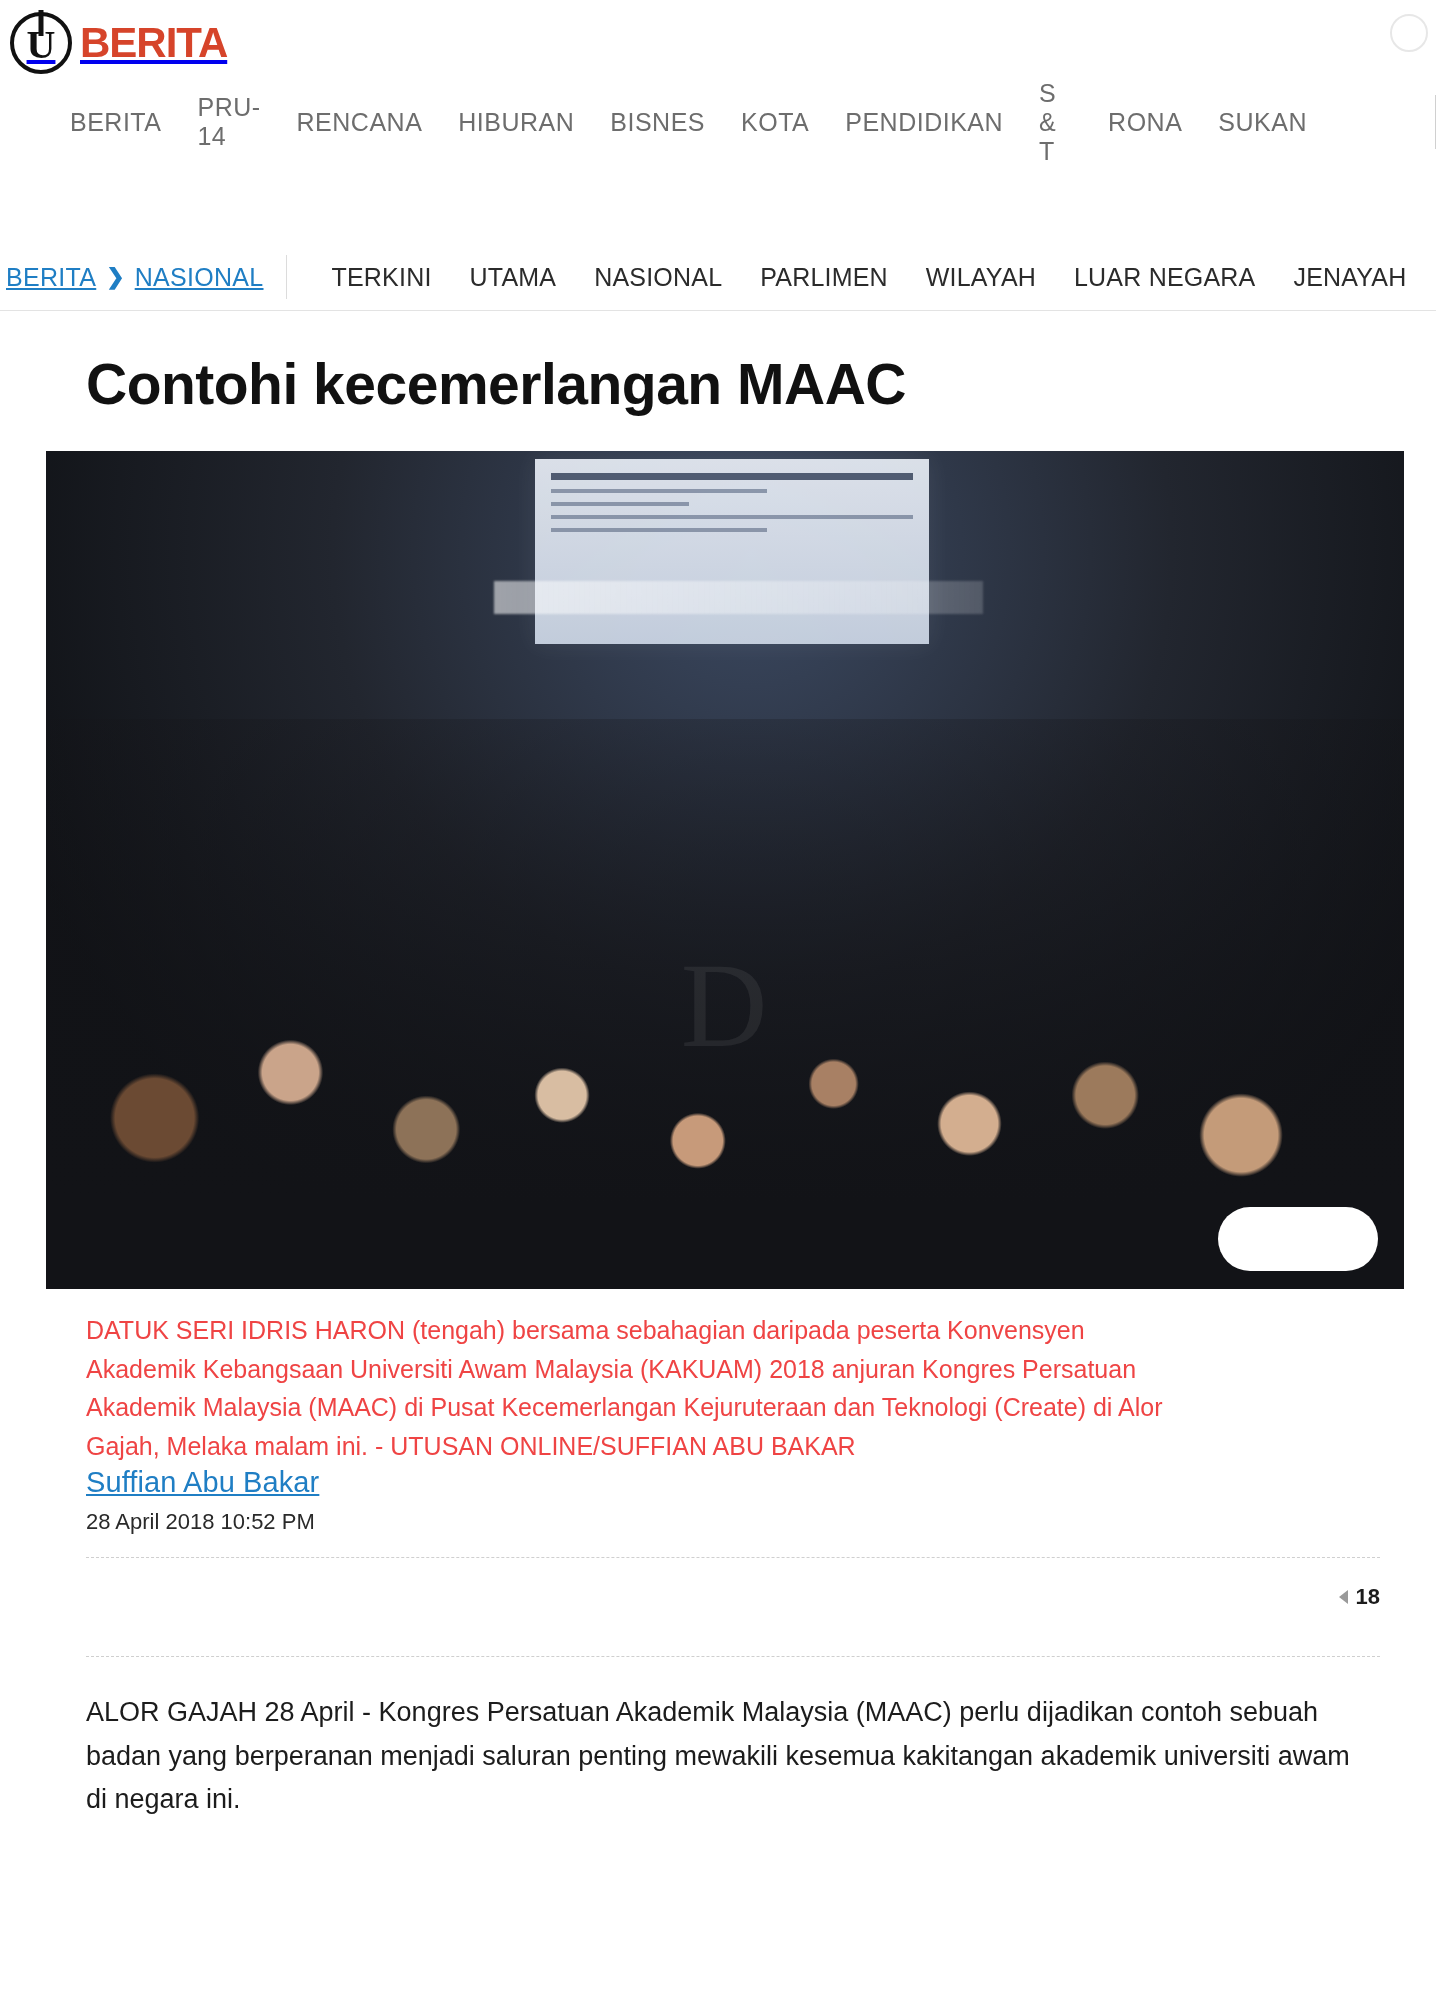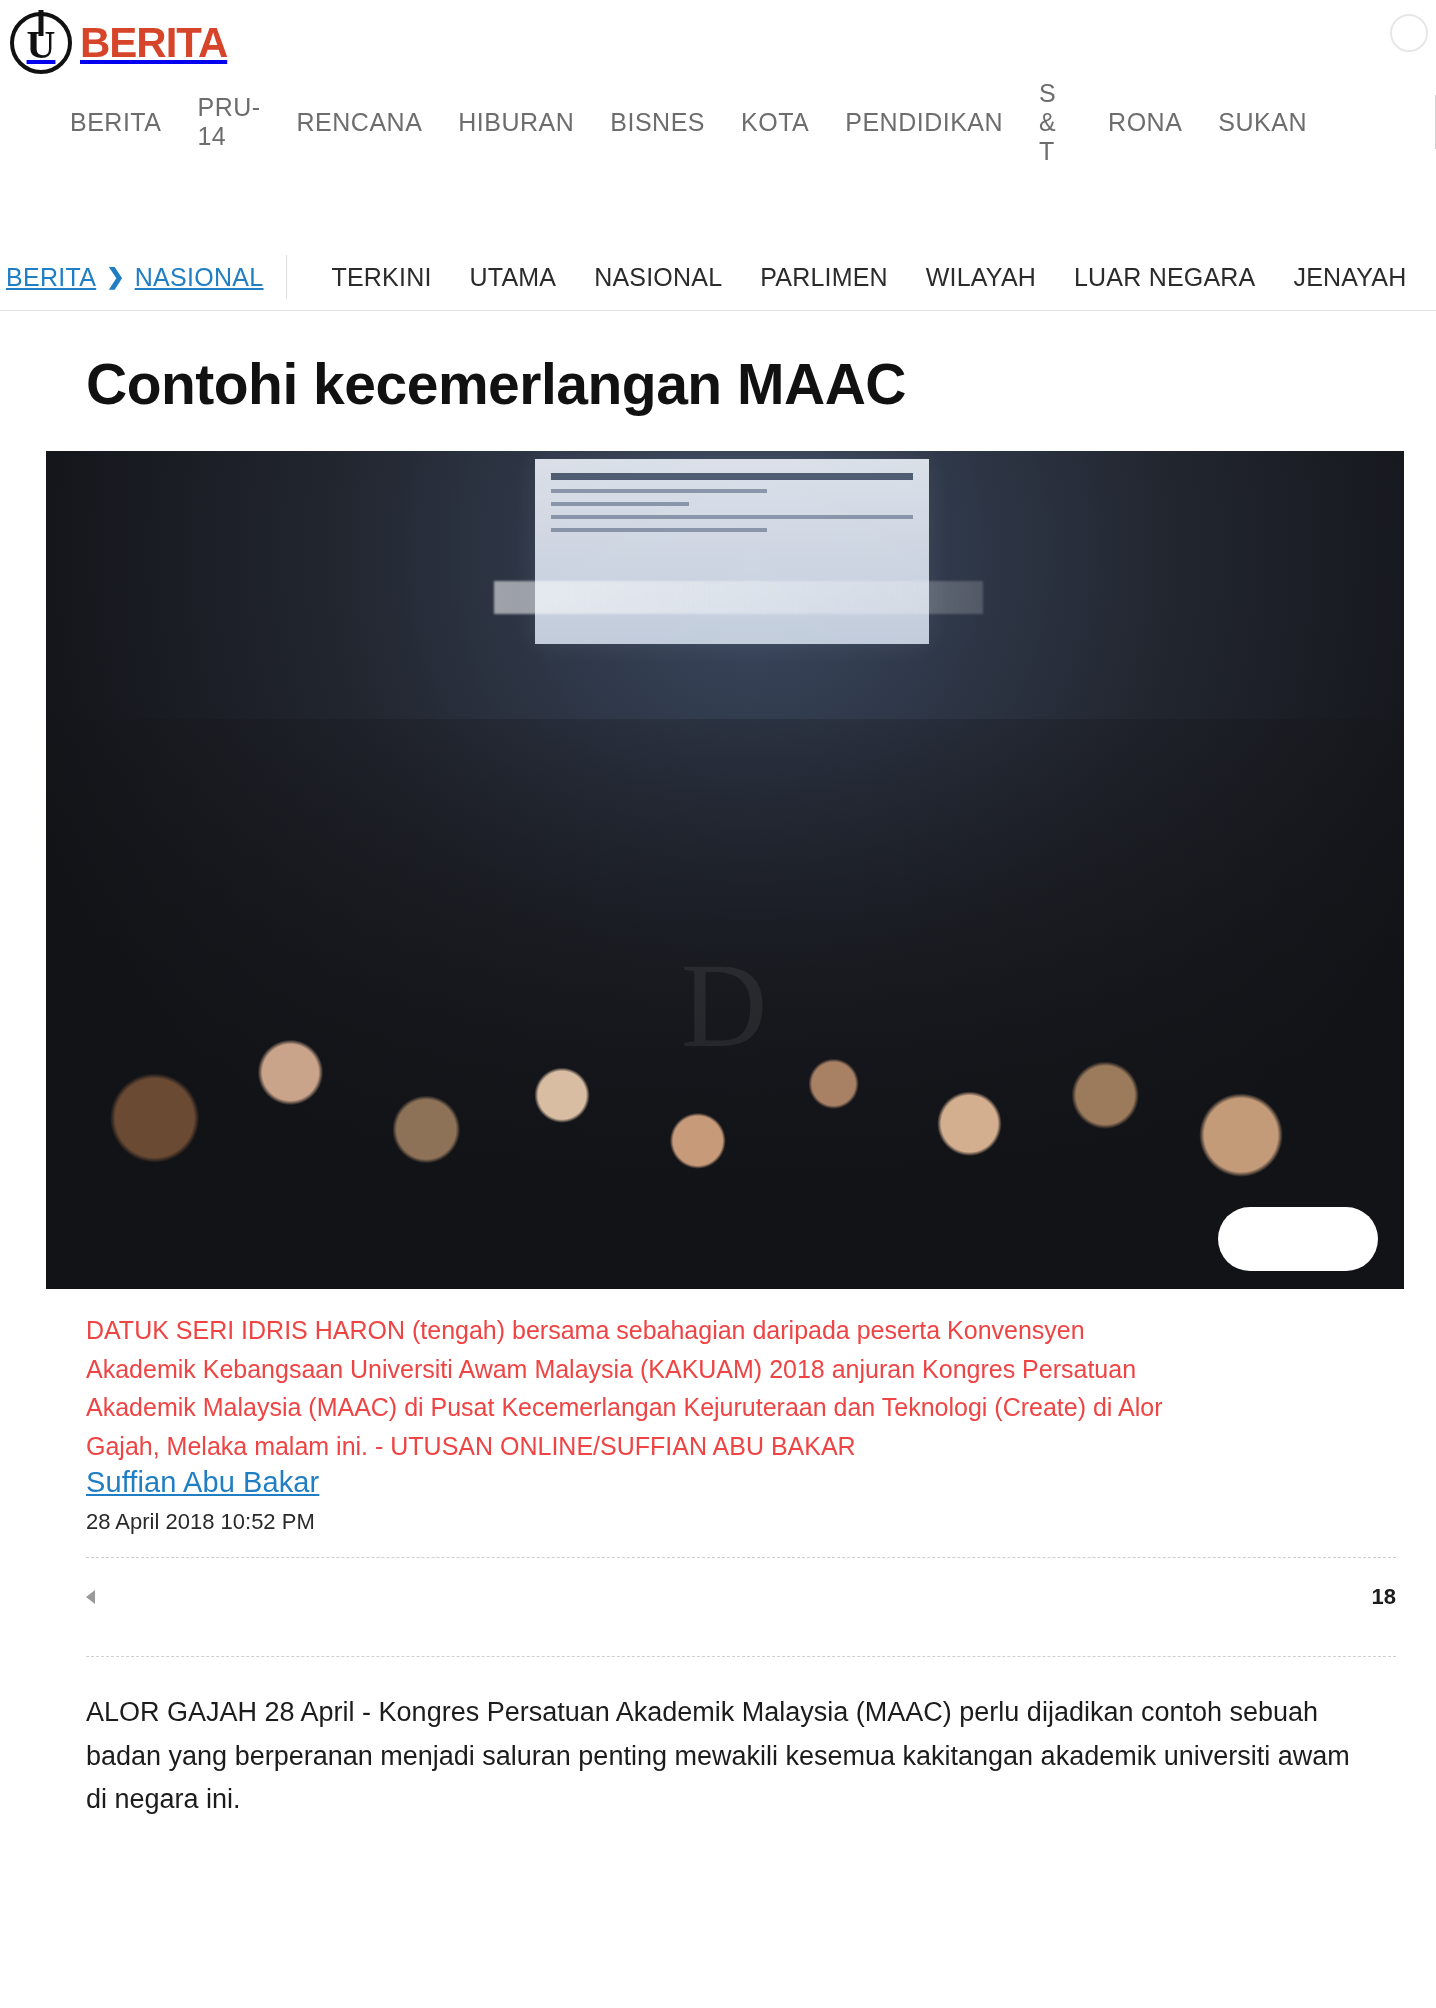--- a/index.html
+++ b/index.html
@@ -141,21 +141,21 @@
     color: #2b2b2b;
     text-decoration: none;
     font-size: 25px;
     padding: 0 19px;
     white-space: nowrap;
     letter-spacing: .2px;
   }
 
   
   .article {
-    padding: 0 40px 0 86px;
+    padding: 0 56px 0 86px;
   }
   h1.title {
     font-size: 57px;
     line-height: 1.12;
     font-weight: bold;
     letter-spacing: -.5px;
     margin: 42px 0 34px 0;
     color: #111;
   }
 
@@ -259,21 +259,21 @@
     margin-top: 10px;
   }
   .rule {
     border: 0;
     border-top: 1px dashed #cfcfcf;
     margin: 22px 0 0 0;
   }
 
   .counter-row {
     display: flex;
-    justify-content: space-between;
+    justify-content: flex-end;
     align-items: center;
     gap: 8px;
     padding: 26px 0 24px 0;
   }
   .counter-row .tri {
     width: 0; height: 0;
     border-top: 7px solid transparent;
     border-bottom: 7px solid transparent;
     border-right: 9px solid #9a9a9a;
   }

